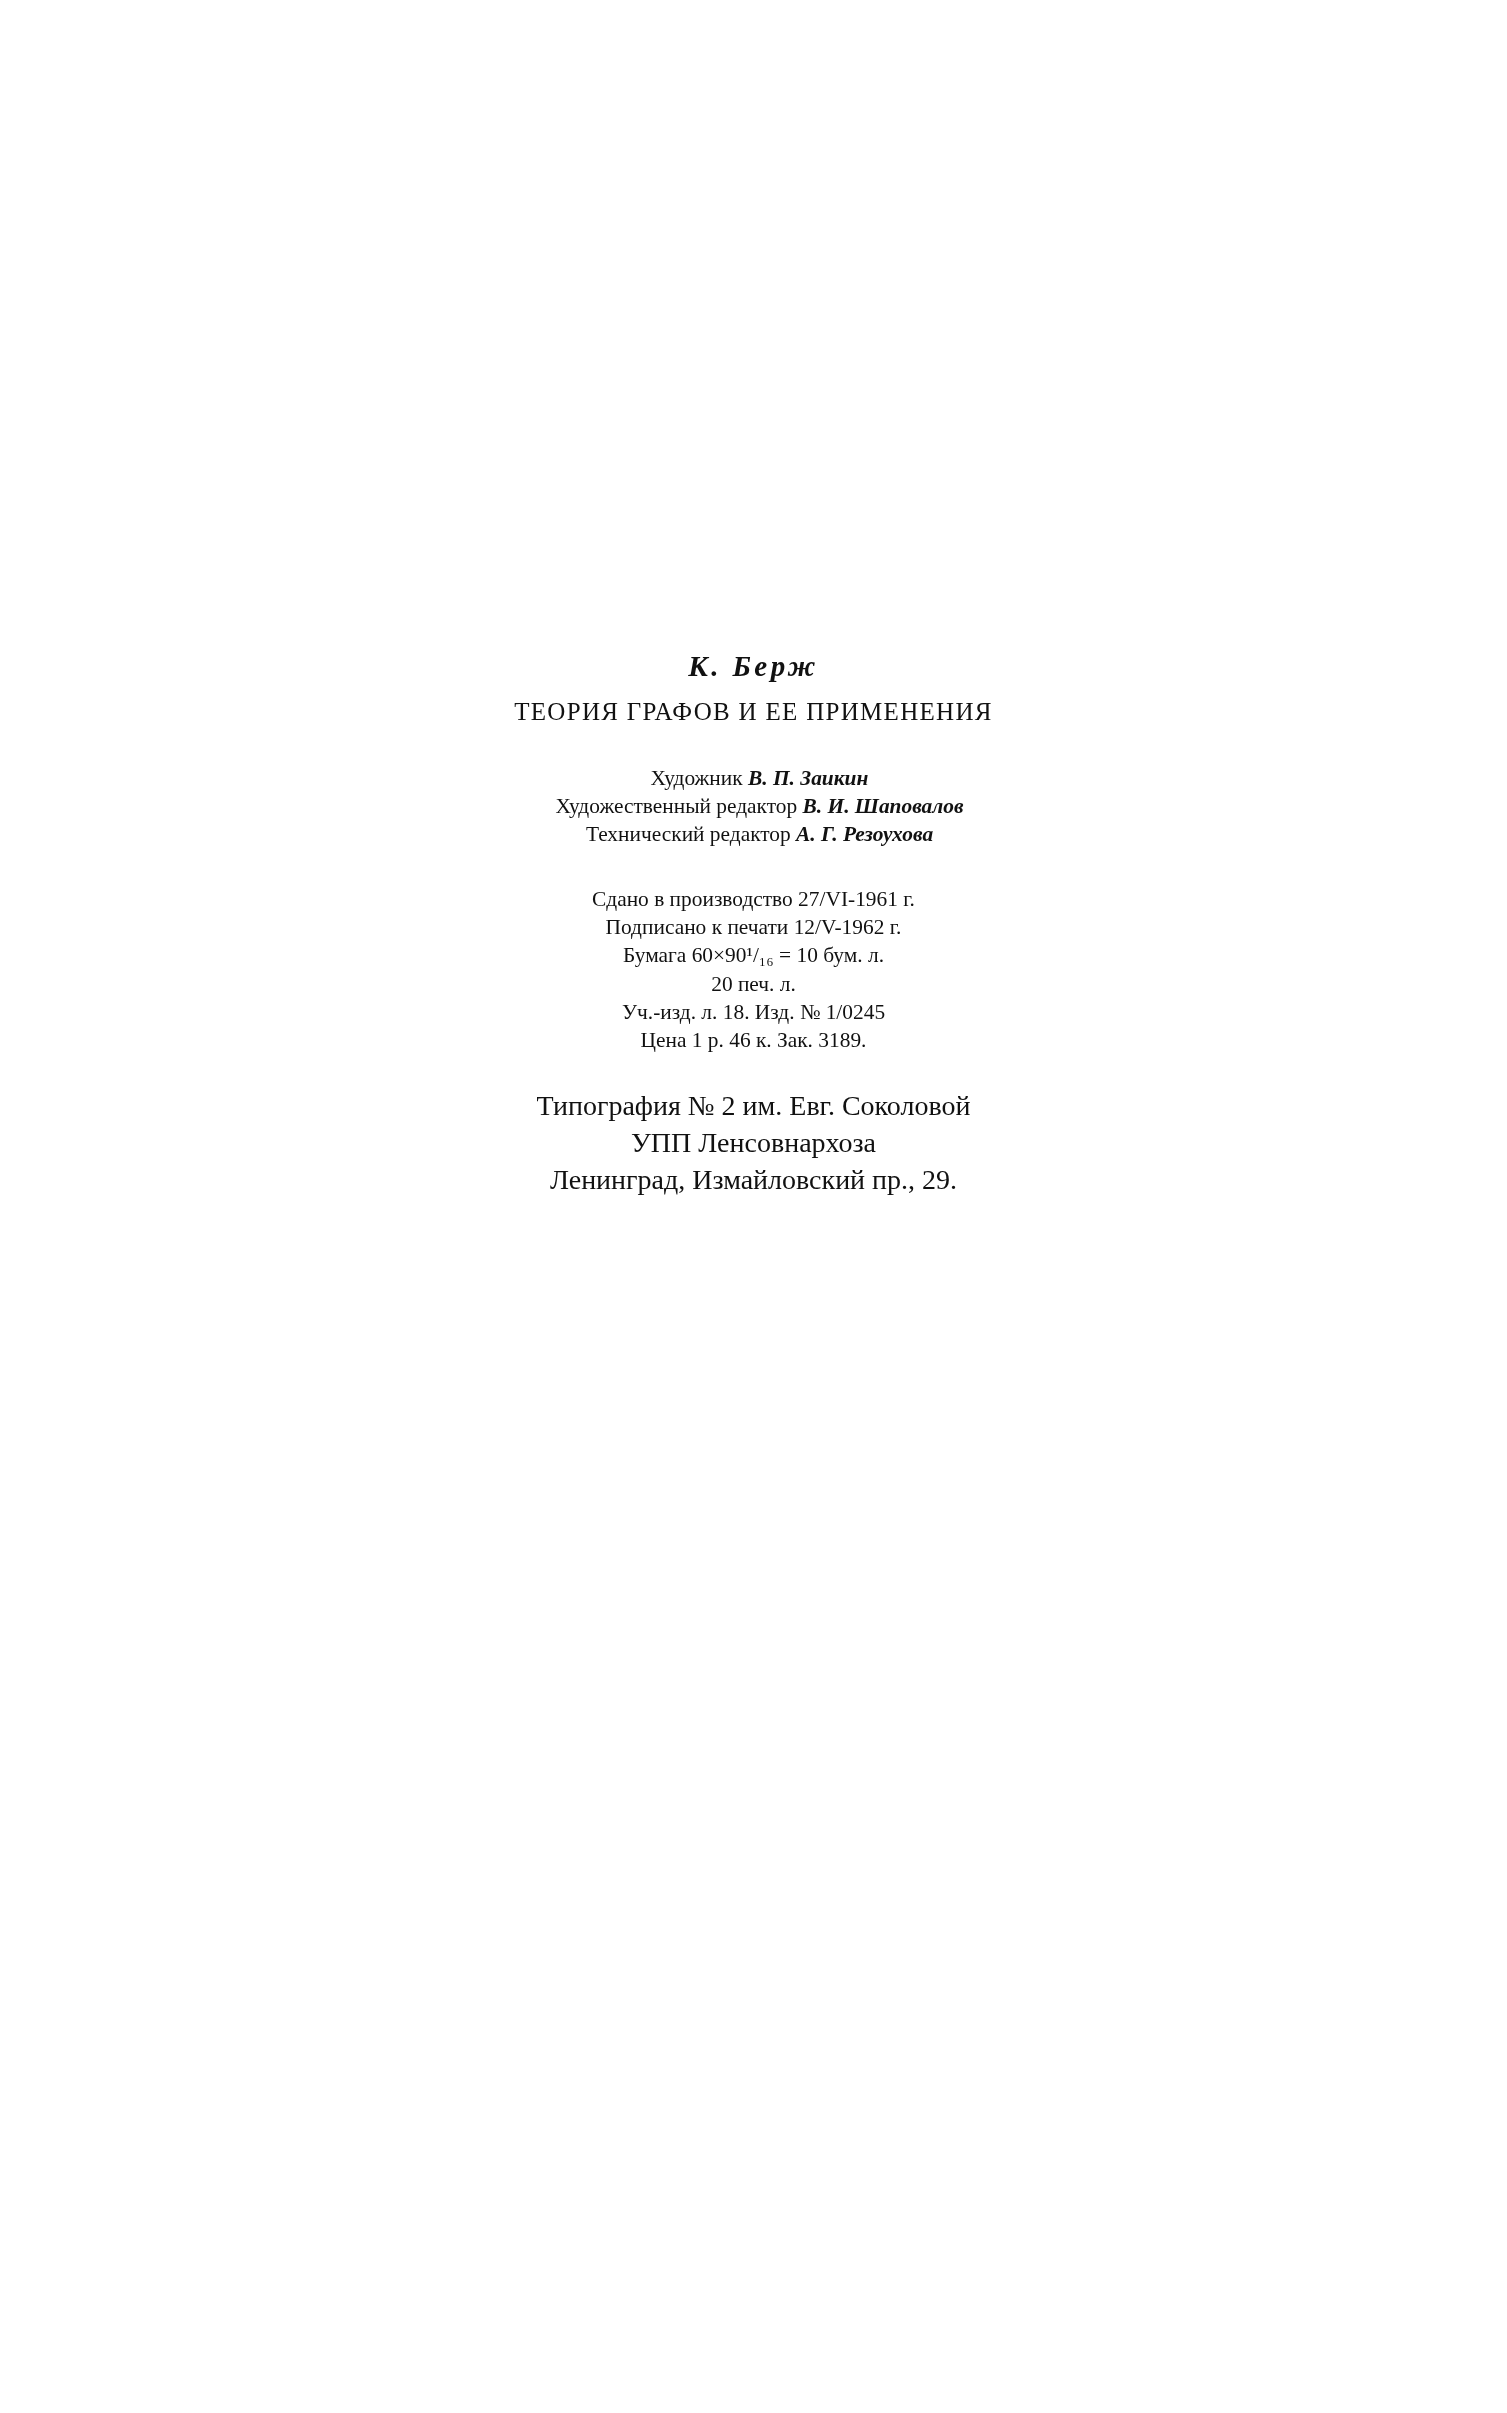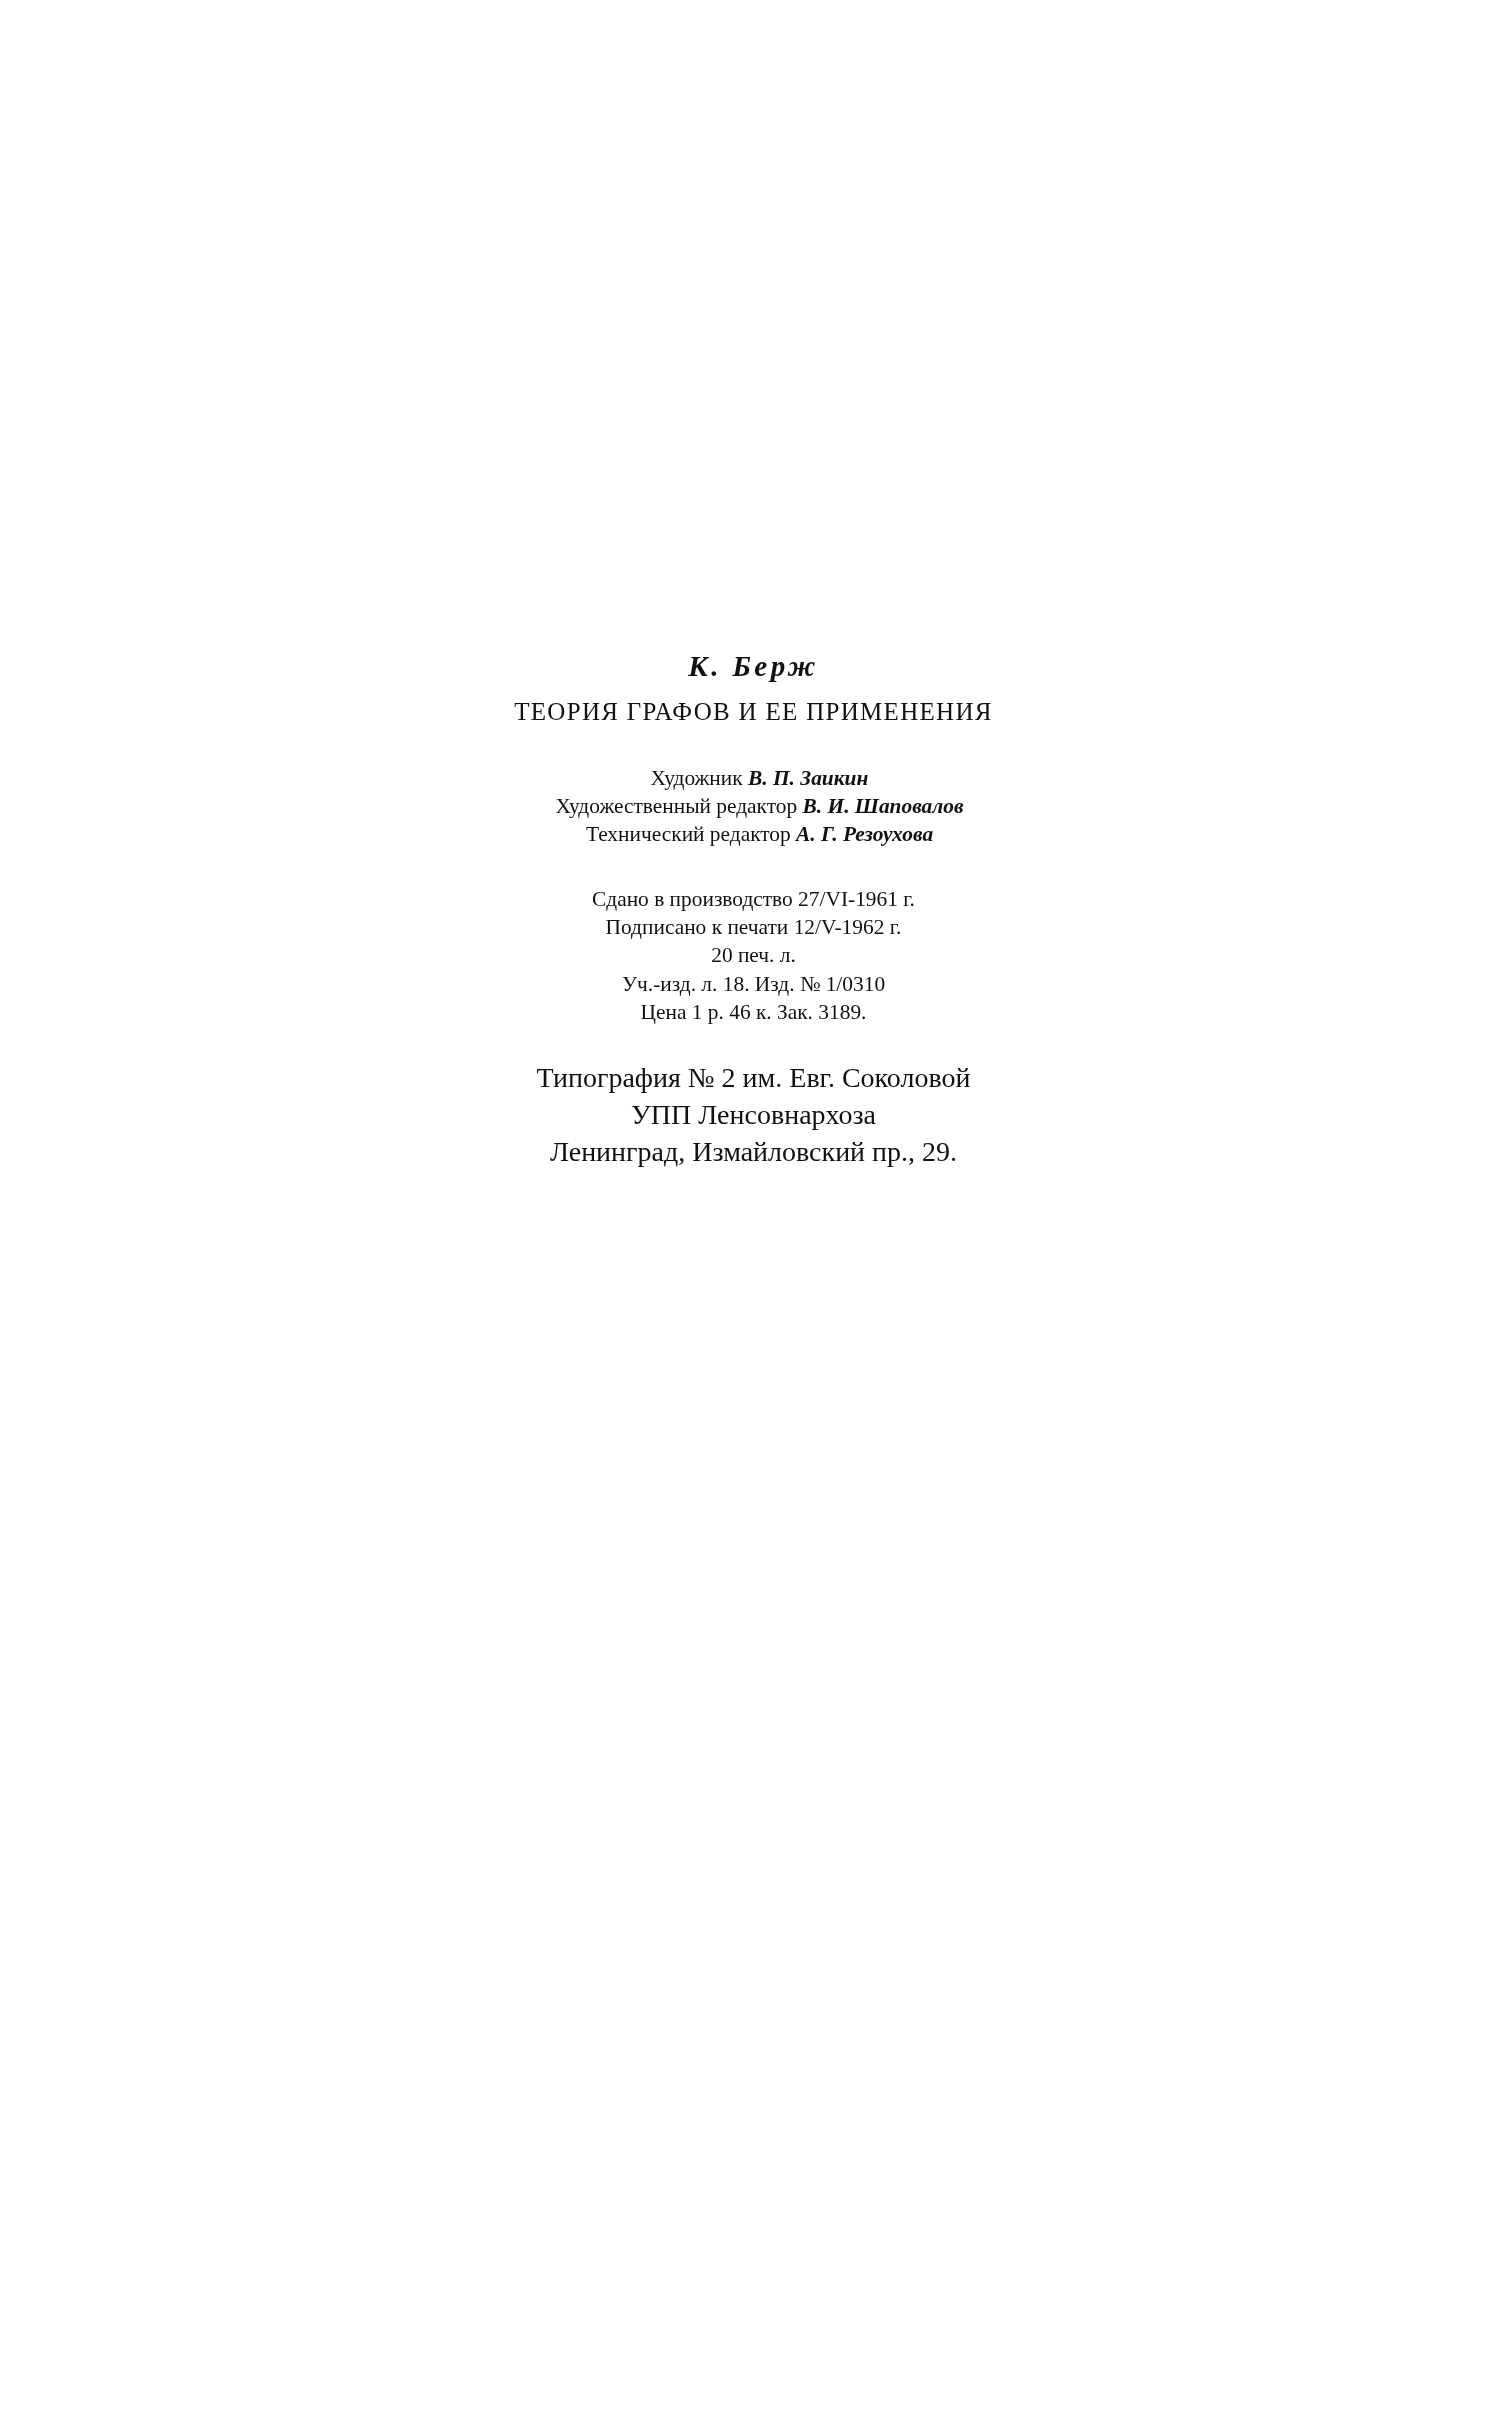--- a/index.html
+++ b/index.html
@@ -111,22 +111,23 @@
       </div>
       <div class="nbsp-row">
         <span class="role">Технический редактор</span>
         <span class="person">А. Г. Резоухова</span>
       </div>
     </div>
 
     <div class="production">
       <div>Сдано в производство 27/VI-1961 г.</div>
       <div>Подписано к печати 12/V-1962 г.</div>
+      <div>Бумага 60×90¹/₁₆ = 10 бум. л.</div>
       <div>20 печ. л.</div>
-      <div>Уч.-изд. л. 18. Изд. № 1/0310</div>
+      <div>Уч.-изд. л. 18. Изд. № 1/0245</div>
       <div>Цена 1 р. 46 к.  Зак. 3189.</div>
     </div>
 
 
     <div class="printer">
       <div>Типография № 2 им. Евг. Соколовой</div>
       <div>УПП Ленсовнархоза</div>
       <div>Ленинград, Измайловский пр., 29.</div>
     </div>
 

